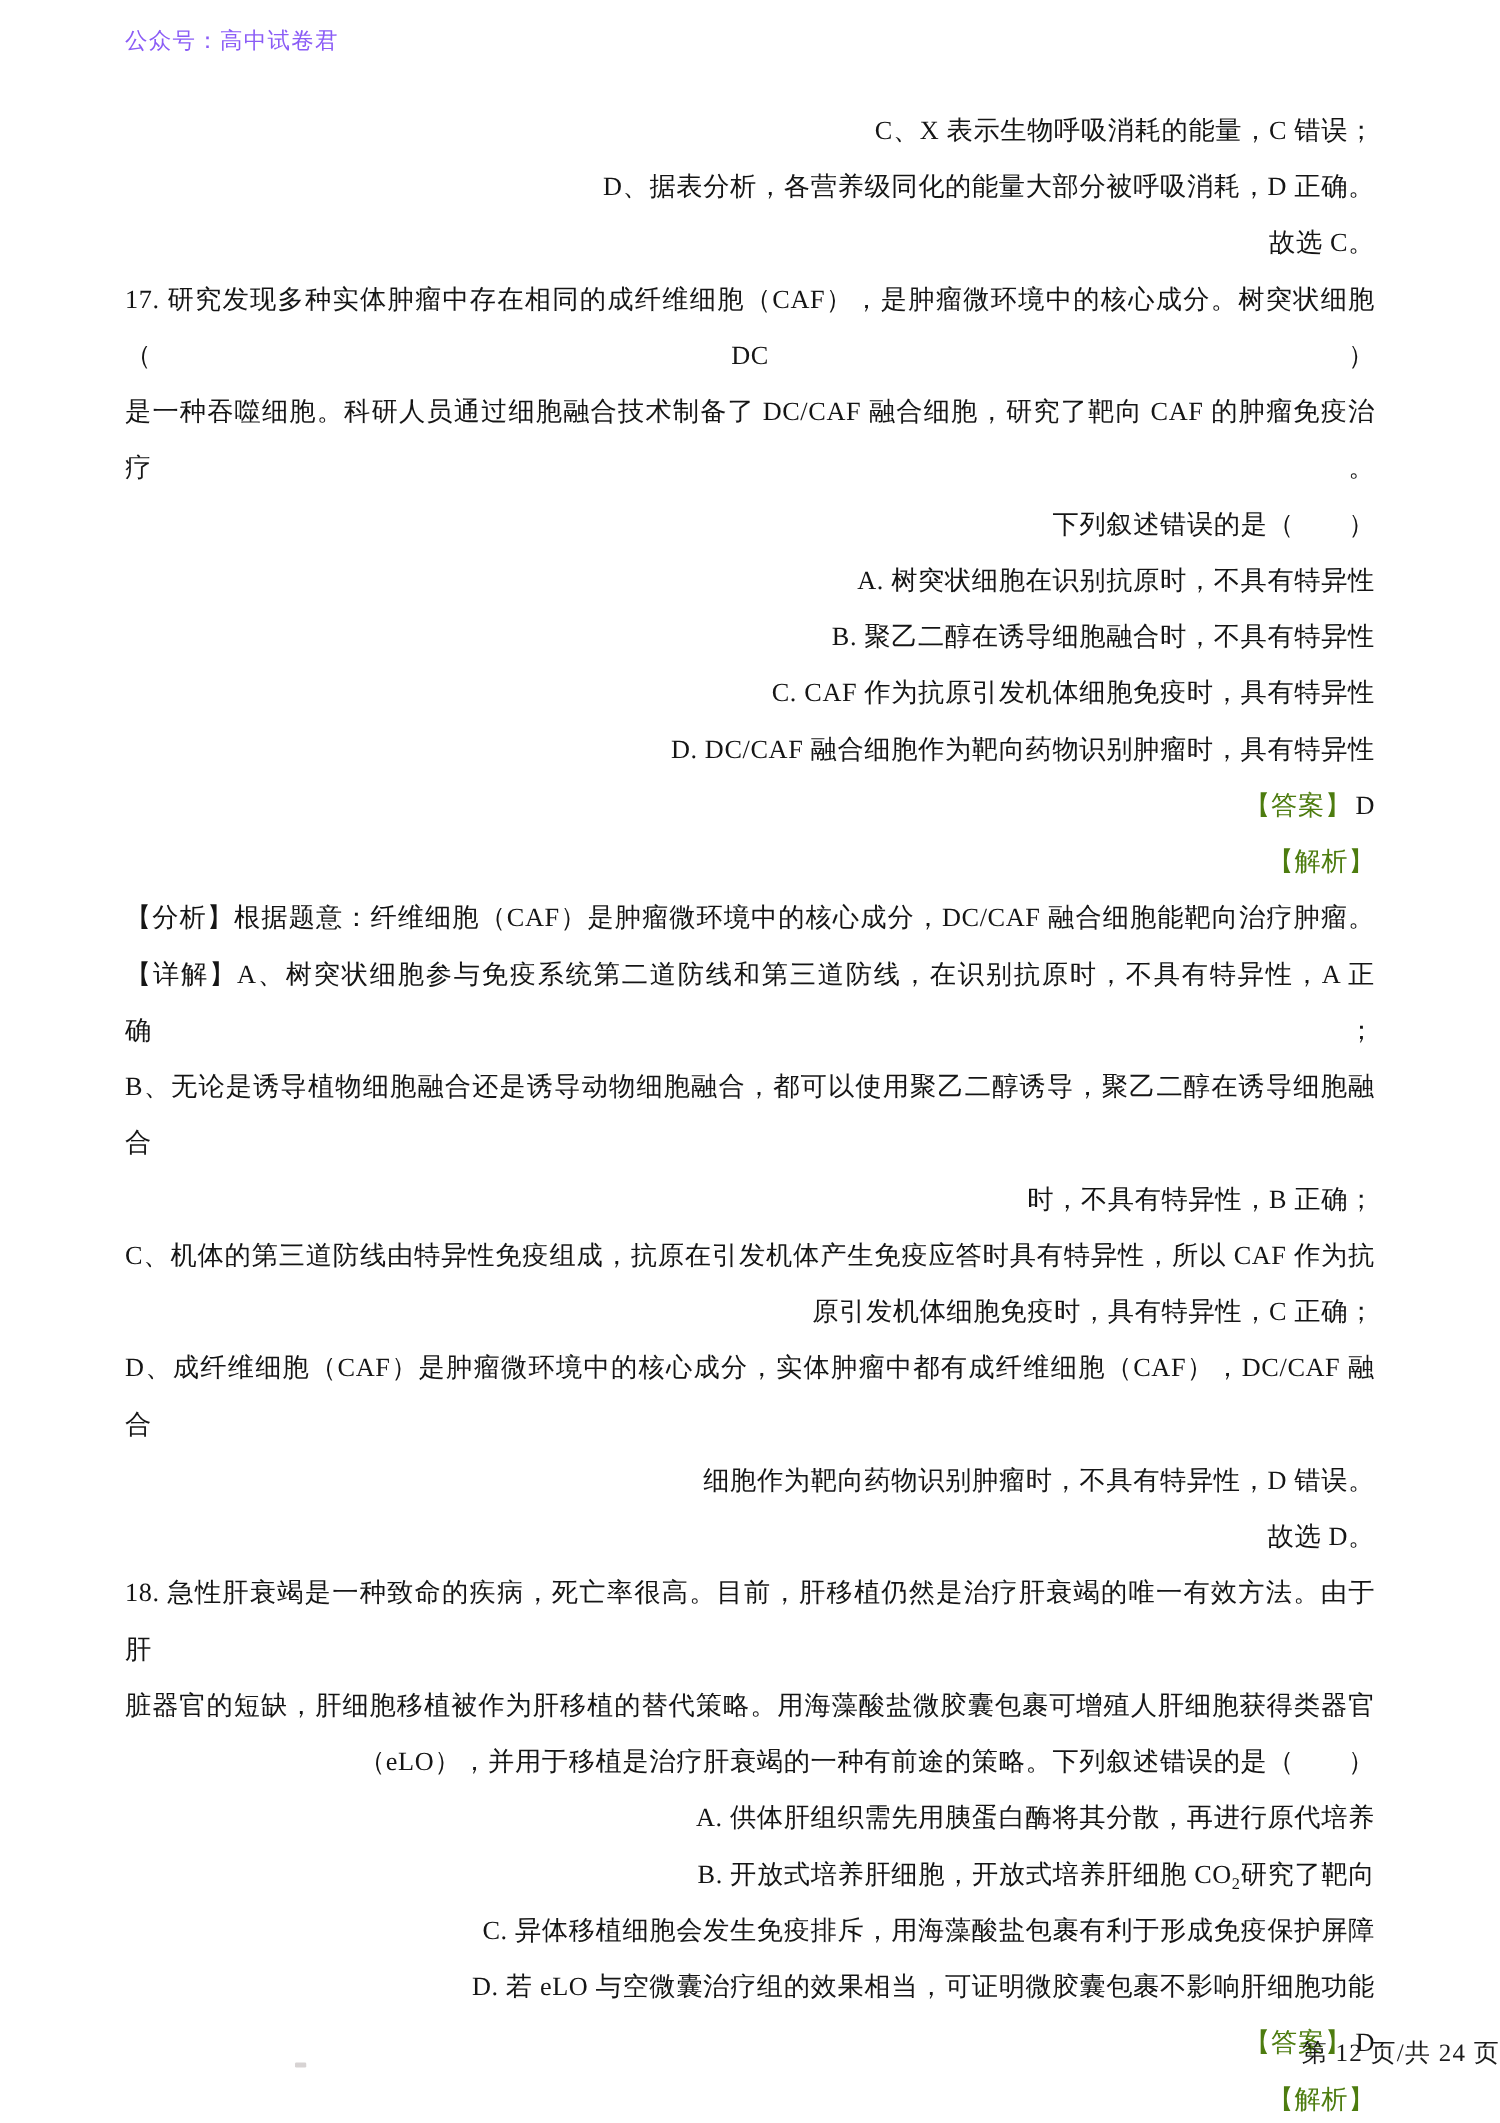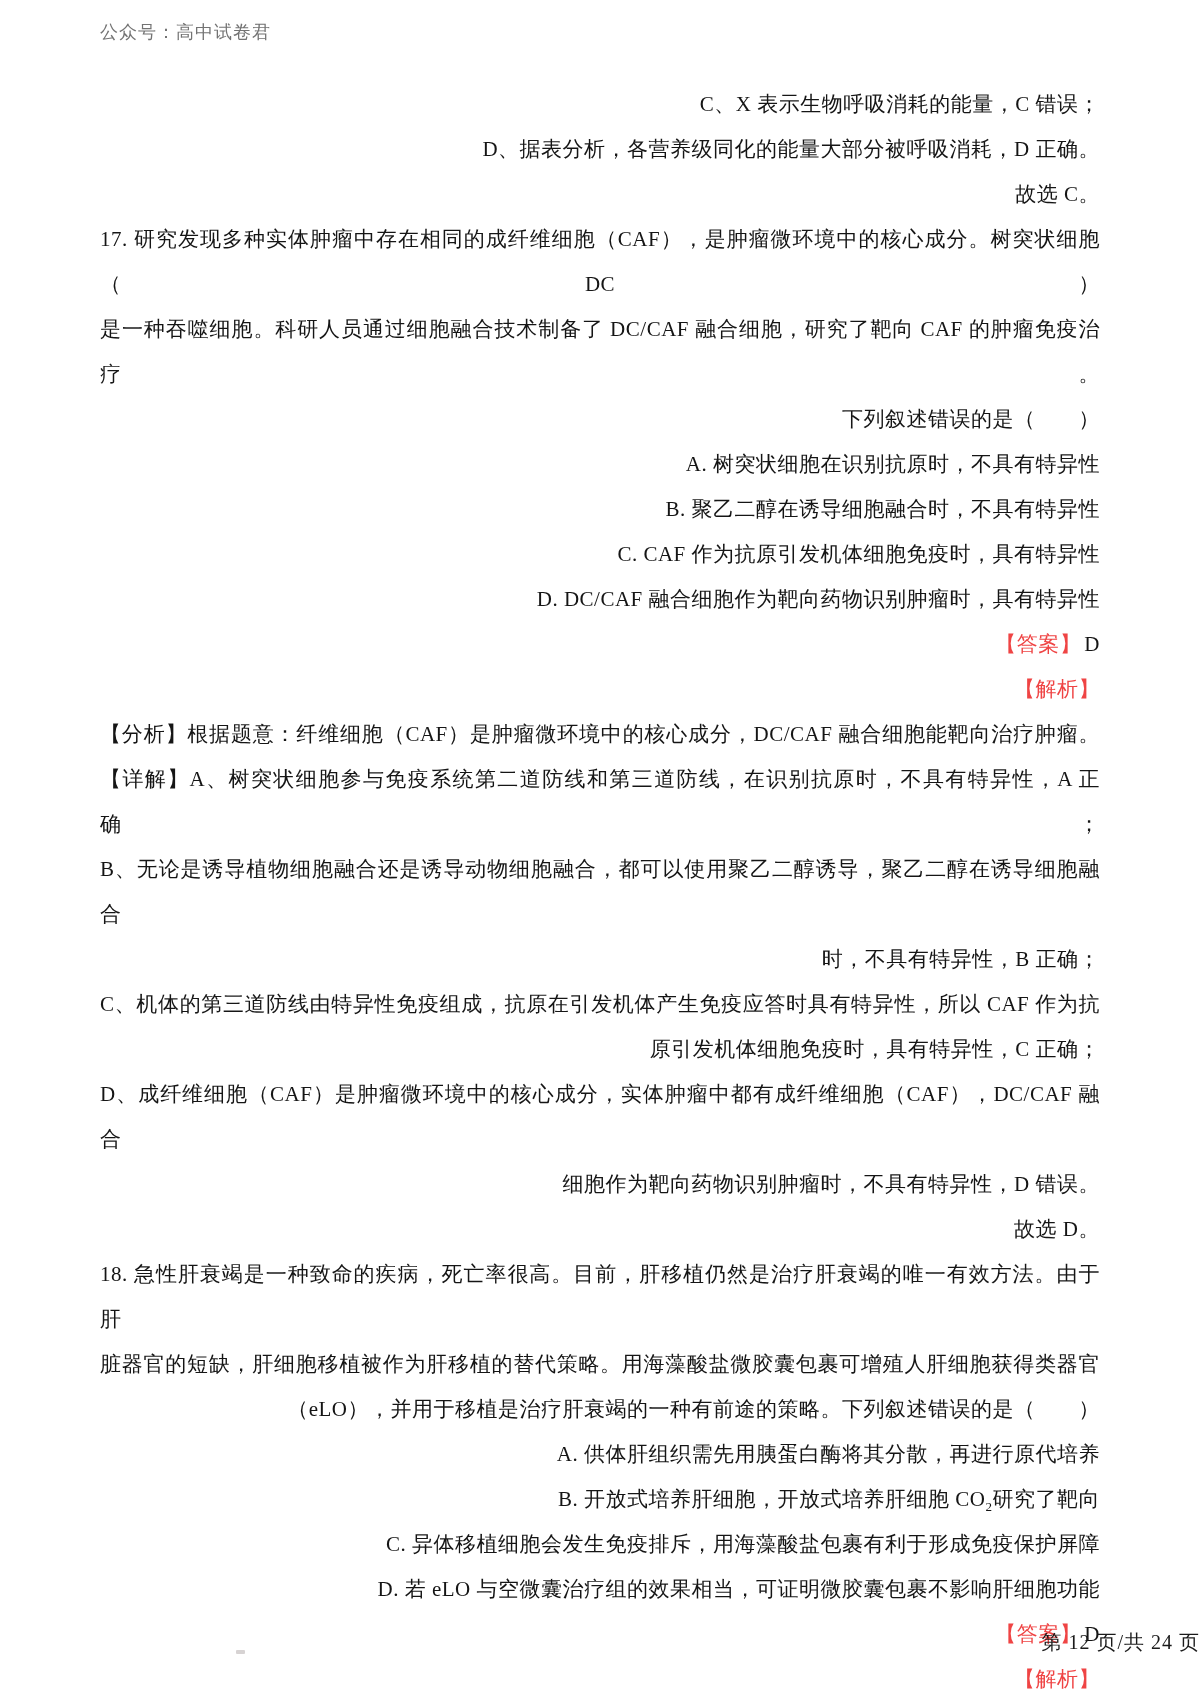--- a/index.html
+++ b/index.html
@@ -15,21 +15,21 @@
     color: #151515;
     font-family: "Liberation Serif", "DejaVu Serif", serif;
     overflow: hidden;
   }
   .doc-header {
     position: absolute;
     top: 20px;
     left: 100px;
     font-size: 18px;
     line-height: 24px;
-    color: #737373;
+    color: #8b5cf6;
     letter-spacing: 1px;
   }
   .doc-body {
     position: absolute;
     top: 82px;
     left: 100px;
     width: 1000px;
   }
   .ln {
     margin: 0;
@@ -38,21 +38,21 @@
     line-height: 45px;
     letter-spacing: 0.5px;
     white-space: normal;
     text-align: right;
   }
   .ln.full {
     text-align: justify;
     text-align-last: justify;
   }
   .blue {
-    color: #ef4444;
+    color: #4d7c0f;
   }
   .ans-val {
     margin-left: 3px;
   }
   sub.co2 {
     font-size: 0.62em;
     line-height: 0;
   }
   .doc-footer {
     position: absolute;

